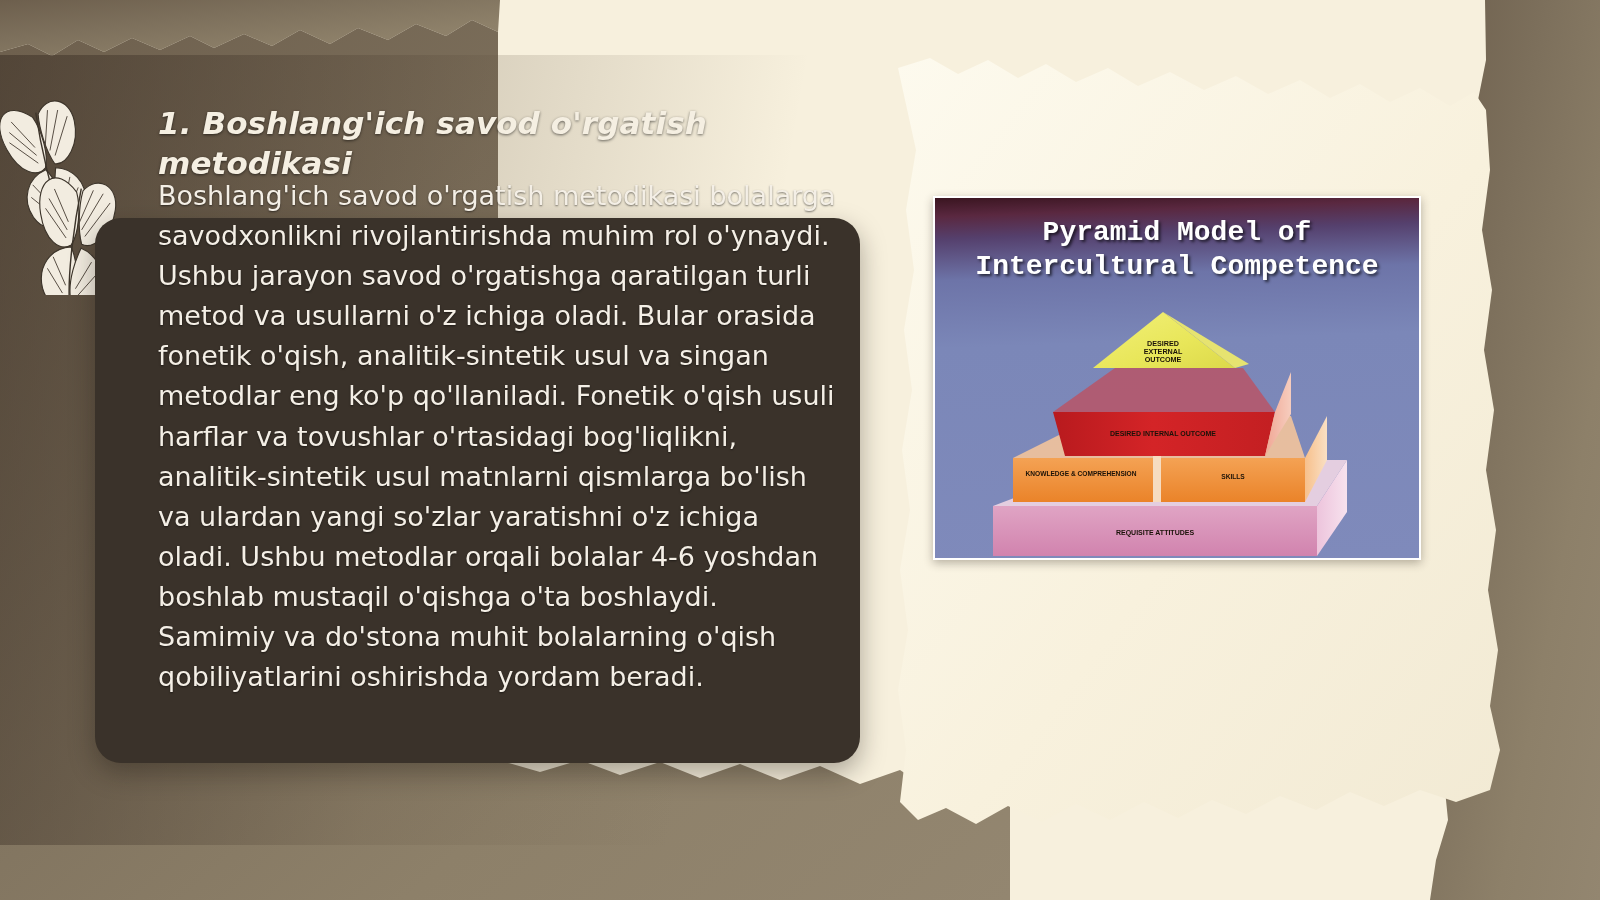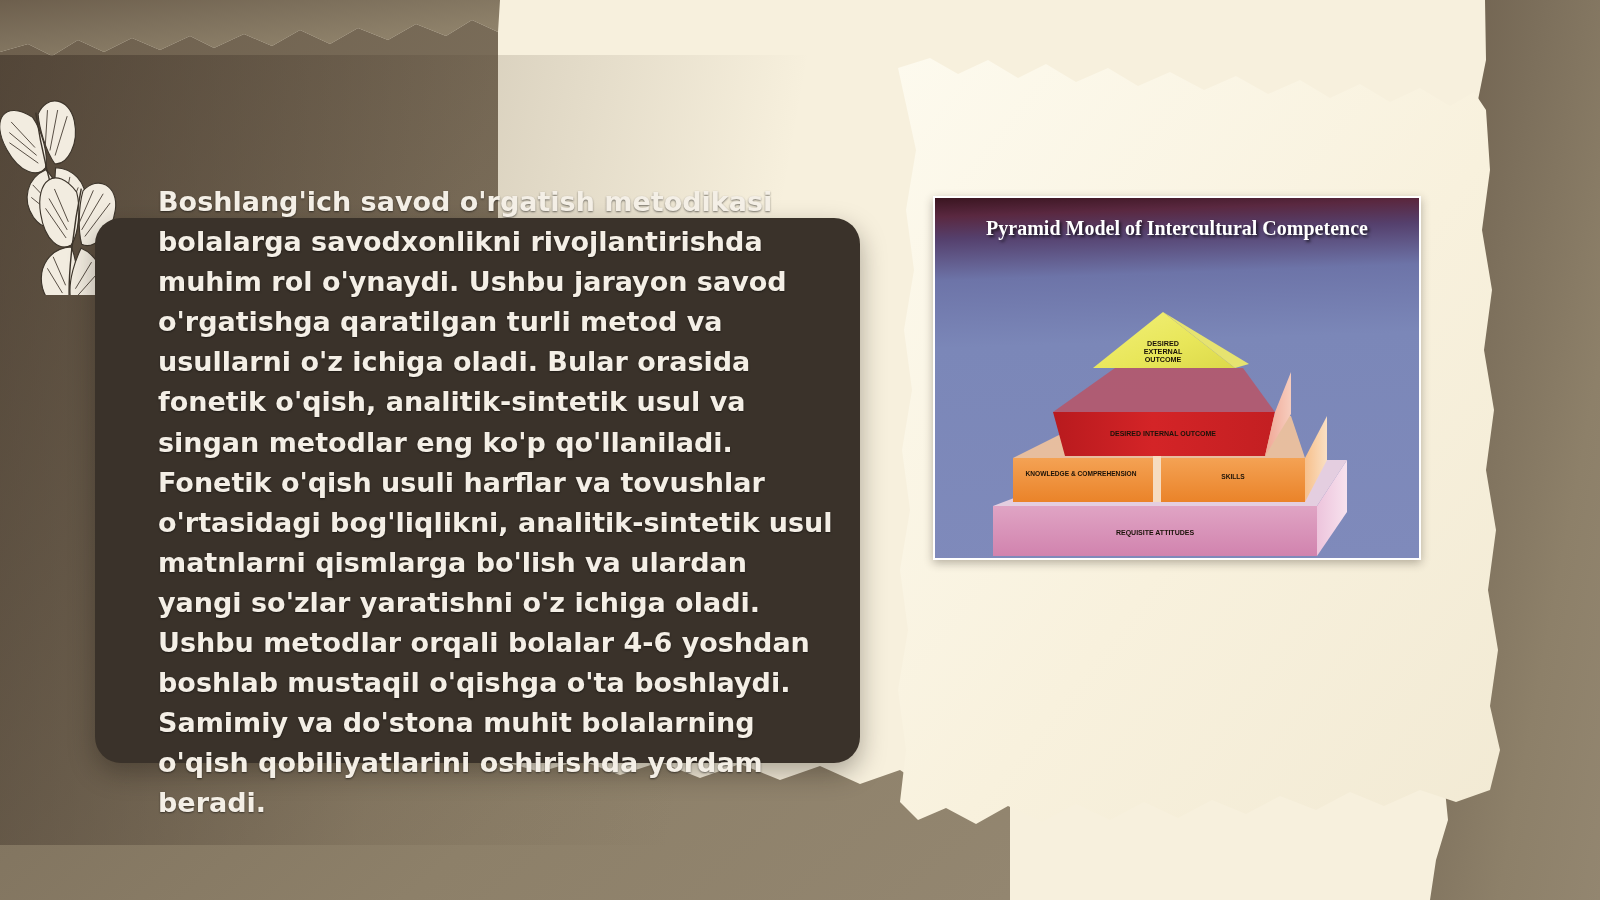--- a/index.html
+++ b/index.html
@@ -66,27 +66,26 @@
     font-weight: 700;
     font-style: italic;
     line-height: 1.28;
     color: #f5efe2;
     text-shadow: 0 1px 3px rgba(0,0,0,.55);
     letter-spacing: .1px;
   }
 
   .body-text {
     position: absolute;
-    left: 158px; top: 182px;
+    left: 158px; top: 176px;
     width: 680px;
     font-size: 27px;
     line-height: 1.485;
     color: #f4efe6;
     text-shadow: 0 1px 2px rgba(0,0,0,.5);
-    font-weight: bold;
   }
 
   
   .paper-panel {
     position: absolute;
     left: 860px; top: 30px;
     width: 680px; height: 850px;
   }
   .paper-panel svg { display: block; width: 100%; height: 100%; }
 
@@ -104,22 +103,22 @@
                 #7b87b8 40%,
                 #7f8abb 100%);
     overflow: hidden;
     box-shadow: 0 3px 9px rgba(40,30,22,.32);
   }
 
   .slide-title {
     position: absolute;
     top: 18px; left: 0; right: 0;
     text-align: center;
-    font-family: Liberation Serif, serif;
-    font-size: 20px;
+    font-family: Liberation Mono, monospace;
+    font-size: 28px;
     font-weight: 700;
     color: #ffffff;
     line-height: 1.22;
     text-shadow: 2px 2px 3px rgba(0,0,0,.65);
     padding: 0 18px;
   }
 
   .pyramid-wrap {
     position: absolute;
     left: 0; top: 96px;
@@ -222,20 +221,21 @@
               <path d="M64,104 L48,128"></path>
           </g>
           <path d="M38,22 C36,54 36,104 42,134" stroke="#3c342a" stroke-width="1.4" fill="none"></path>
         </g>
       </g>
     </svg>
   </div>
 
   <div class="text-card"></div>
 
+  <div class="headline">1. Boshlang'ich savod o'rgatish metodikasi</div>
 
   <div class="body-text">Boshlang'ich savod o'rgatish metodikasi bolalarga savodxonlikni rivojlantirishda muhim rol o'ynaydi. Ushbu jarayon savod o'rgatishga qaratilgan turli metod va usullarni o'z ichiga oladi. Bular orasida fonetik o'qish, analitik-sintetik usul va singan metodlar eng ko'p qo'llaniladi. Fonetik o'qish usuli harflar va tovushlar o'rtasidagi bog'liqlikni, analitik-sintetik usul matnlarni qismlarga bo'lish va ulardan yangi so'zlar yaratishni o'z ichiga oladi. Ushbu metodlar orqali bolalar 4-6 yoshdan boshlab mustaqil o'qishga o'ta boshlaydi. Samimiy va do'stona muhit bolalarning o'qish qobiliyatlarini oshirishda yordam beradi.</div>
 
   <div class="paper-panel">
     <svg viewBox="0 0 680 850" preserveAspectRatio="none">
       <defs>
         <linearGradient id="paperGrad" x1="0" y1="0" x2="1" y2="1">
           <stop offset="0%" stop-color="#fdfaee"></stop>
           <stop offset="55%" stop-color="#f8f1dd"></stop>
           <stop offset="100%" stop-color="#f2ead4"></stop>

